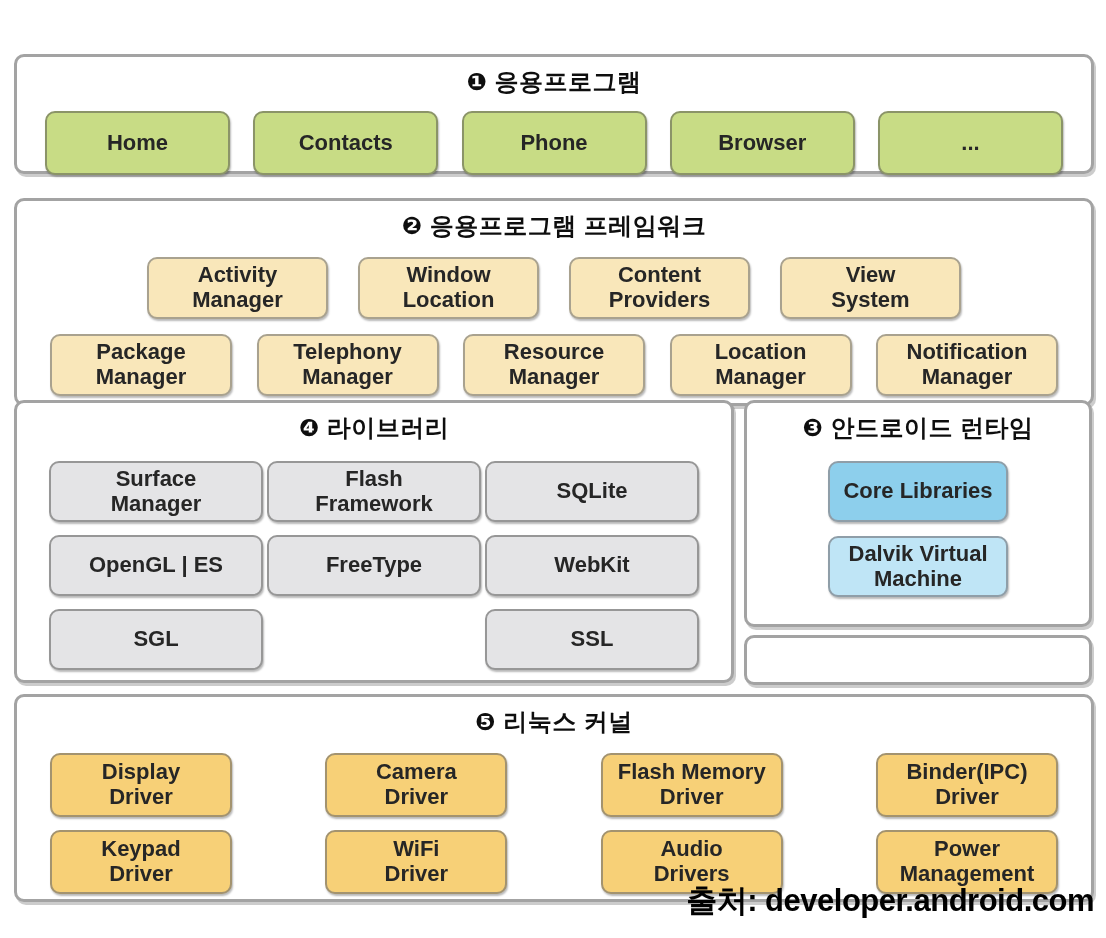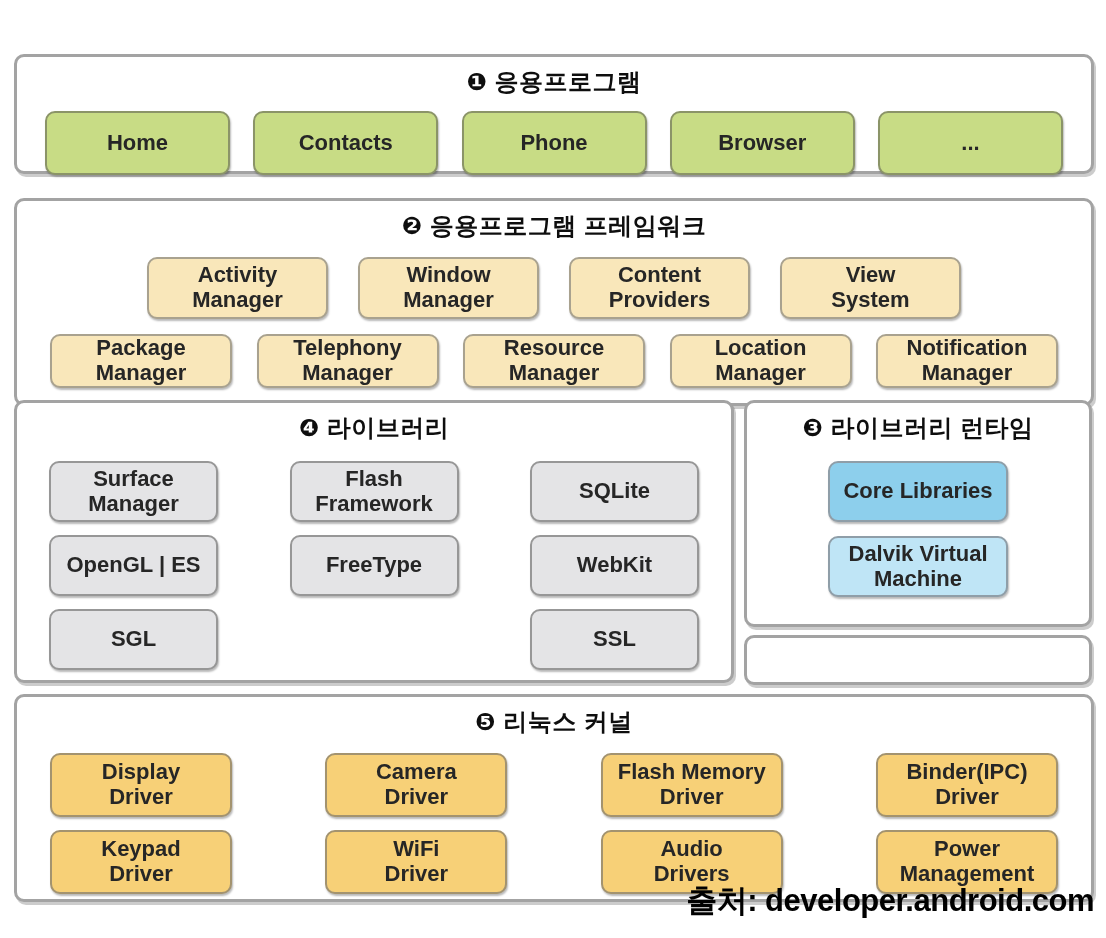--- a/index.html
+++ b/index.html
@@ -55,26 +55,26 @@
   .orange { background: #f7d077; border-color: #a3936f; }
 
   
   .apps-row { padding: 0 28px; margin-top: 13px; }
   .apps-row .box { width: 185px; height: 64px; }
 
   
   .fw-row1 { justify-content: center; gap: 30px; margin-top: 15px; }
   .fw-row1 .box { width: 181px; height: 62px; }
   .fw-row2 { padding: 0 33px; margin-top: 15px; }
-  .fw-row2 .box { width: 182px; height: 54px; }
+  .fw-row2 .box { width: 182px; height: 62px; }
 
   
   .lib-row { padding: 0 32px; margin-top: 13px; }
   .lib-row.first { margin-top: 17px; }
-  .lib-row .box { width: 169px; height: 61px; }
+  .lib-row .box { width: 214px; height: 61px; }
 
   
   .rt-col { display: flex; flex-direction: column; align-items: center; gap: 14px; margin-top: 17px; }
   .rt-col .box { width: 180px; height: 61px; }
 
   
   .kern-row { padding: 0 33px; margin-top: 13px; }
   .kern-row.first { margin-top: 15px; }
   .kern-row .box { width: 182px; height: 64px; }
 
@@ -101,21 +101,21 @@
     <div class="box green">...</div>
   </div>
 </div>
 
 <div class="panel" style="left:14px; top:170px; width:1080px; height:208px;">
   <div class="sec-title">❷ 응용프로그램 프레임워크</div>
   <div class="row fw-row1">
     <div class="box cream">Activity
 Manager</div>
     <div class="box cream">Window
-Manager</div>
+Location</div>
     <div class="box cream">Content
 Providers</div>
     <div class="box cream">View
 System</div>
   </div>
   <div class="row fw-row2">
     <div class="box cream">Package
 Manager</div>
     <div class="box cream">Telephony
 Manager</div>
@@ -142,21 +142,21 @@
     <div class="box gray">FreeType</div>
     <div class="box gray">WebKit</div>
   </div>
   <div class="row lib-row">
     <div class="box gray">SGL</div>
     <div class="box gray">SSL</div>
   </div>
 </div>
 
 <div class="panel" style="left:744px; top:372px; width:348px; height:227px;">
-  <div class="sec-title">❸ 라이브러리 런타임</div>
+  <div class="sec-title">❸ 안드로이드 런타임</div>
   <div class="rt-col">
     <div class="box blue1">Core Libraries</div>
     <div class="box blue2">Dalvik Virtual
 Machine</div>
   </div>
 </div>
 
 <div class="panel" style="left:744px; top:607px; width:348px; height:50px;"></div>
 
 <div class="panel" style="left:14px; top:666px; width:1080px; height:208px;">

